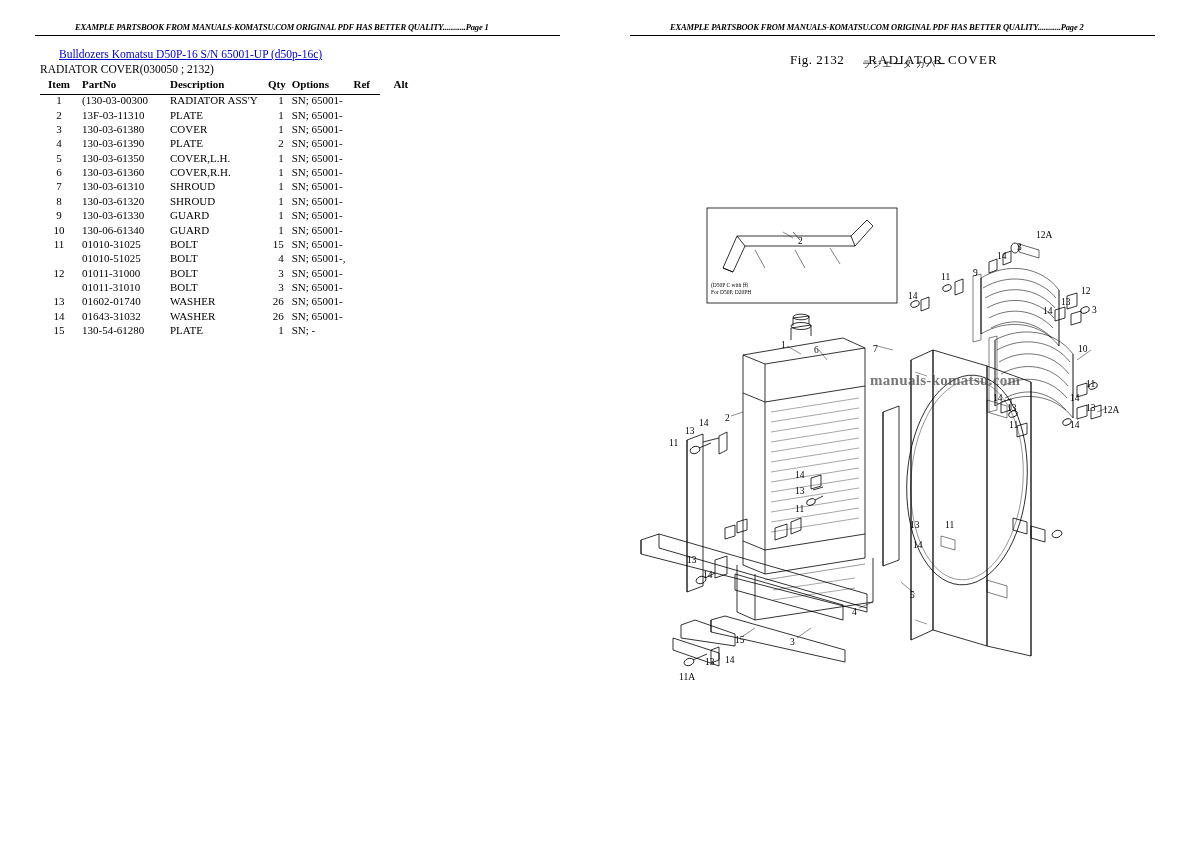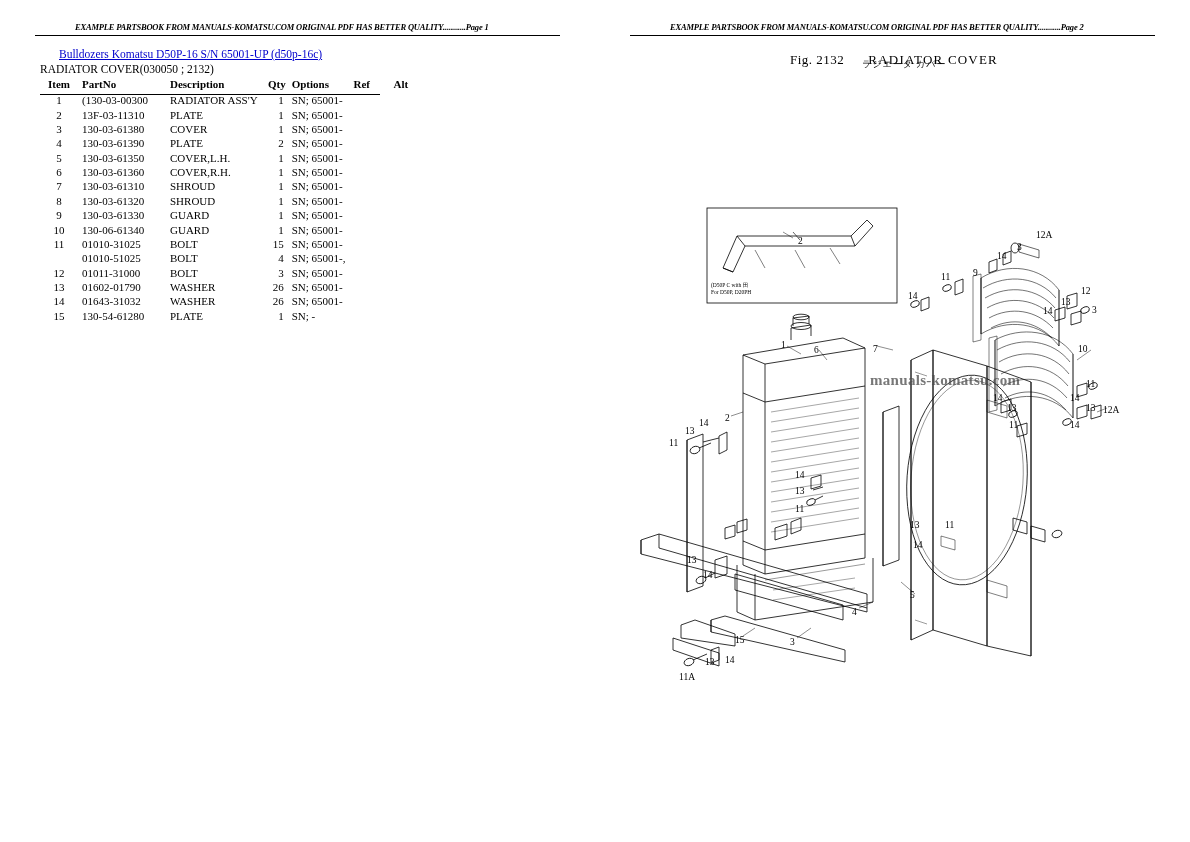--- a/index.html
+++ b/index.html
@@ -280,22 +280,31 @@
         <tr>
           <td class="col-item">12</td>
           <td class="col-part">01011-31000</td>
           <td class="col-desc">BOLT</td>
           <td class="col-qty">3</td>
           <td class="col-opt">SN; 65001-</td>
           <td class="col-ref"></td>
           <td class="col-ref"></td>
         </tr>
         <tr>
+          <td class="col-item"></td>
+          <td class="col-part">01011-31010</td>
+          <td class="col-desc">BOLT</td>
+          <td class="col-qty">3</td>
+          <td class="col-opt">SN; 65001-</td>
+          <td class="col-ref"></td>
+          <td class="col-ref"></td>
+        </tr>
+        <tr>
           <td class="col-item">13</td>
-          <td class="col-part">01602-01790</td>
+          <td class="col-part">01602-01740</td>
           <td class="col-desc">WASHER</td>
           <td class="col-qty">26</td>
           <td class="col-opt">SN; 65001-</td>
           <td class="col-ref"></td>
           <td class="col-ref"></td>
         </tr>
         <tr>
           <td class="col-item">14</td>
           <td class="col-part">01643-31032</td>
           <td class="col-desc">WASHER</td>

